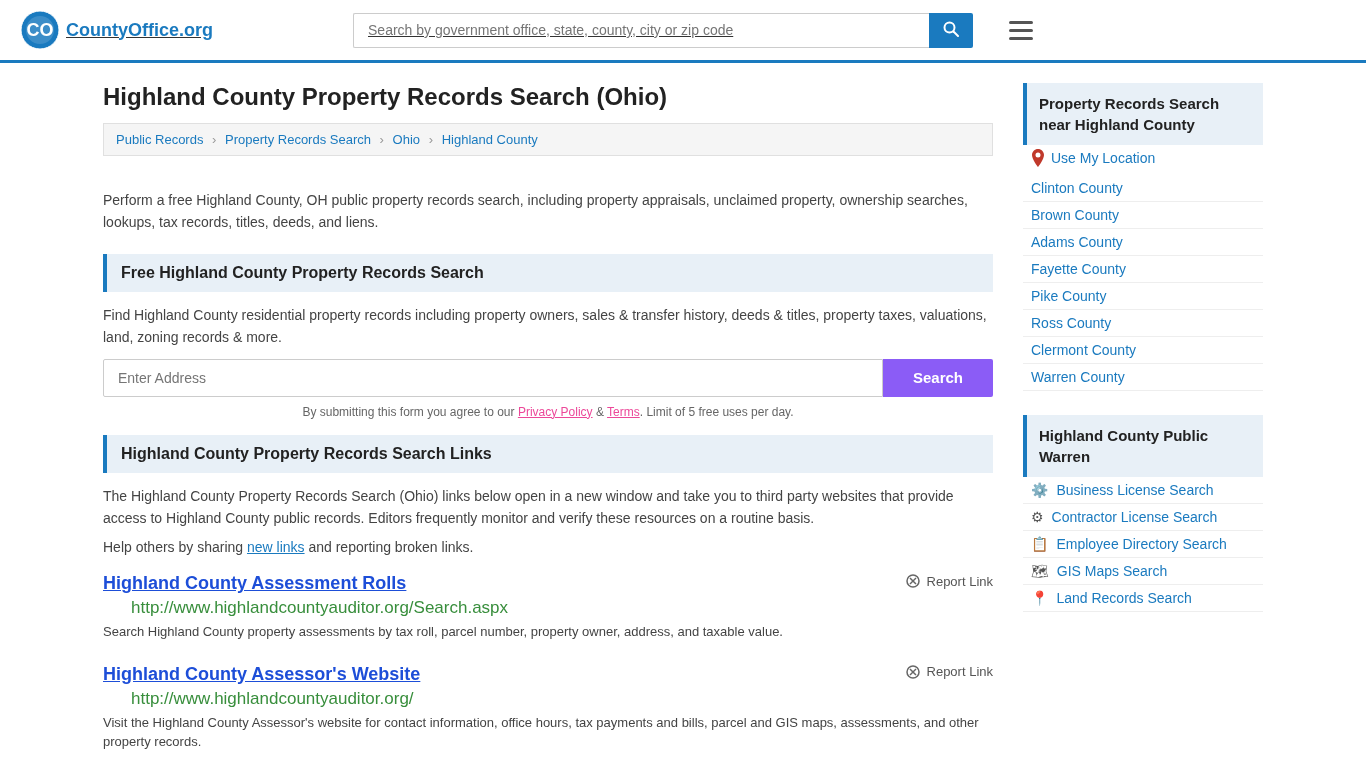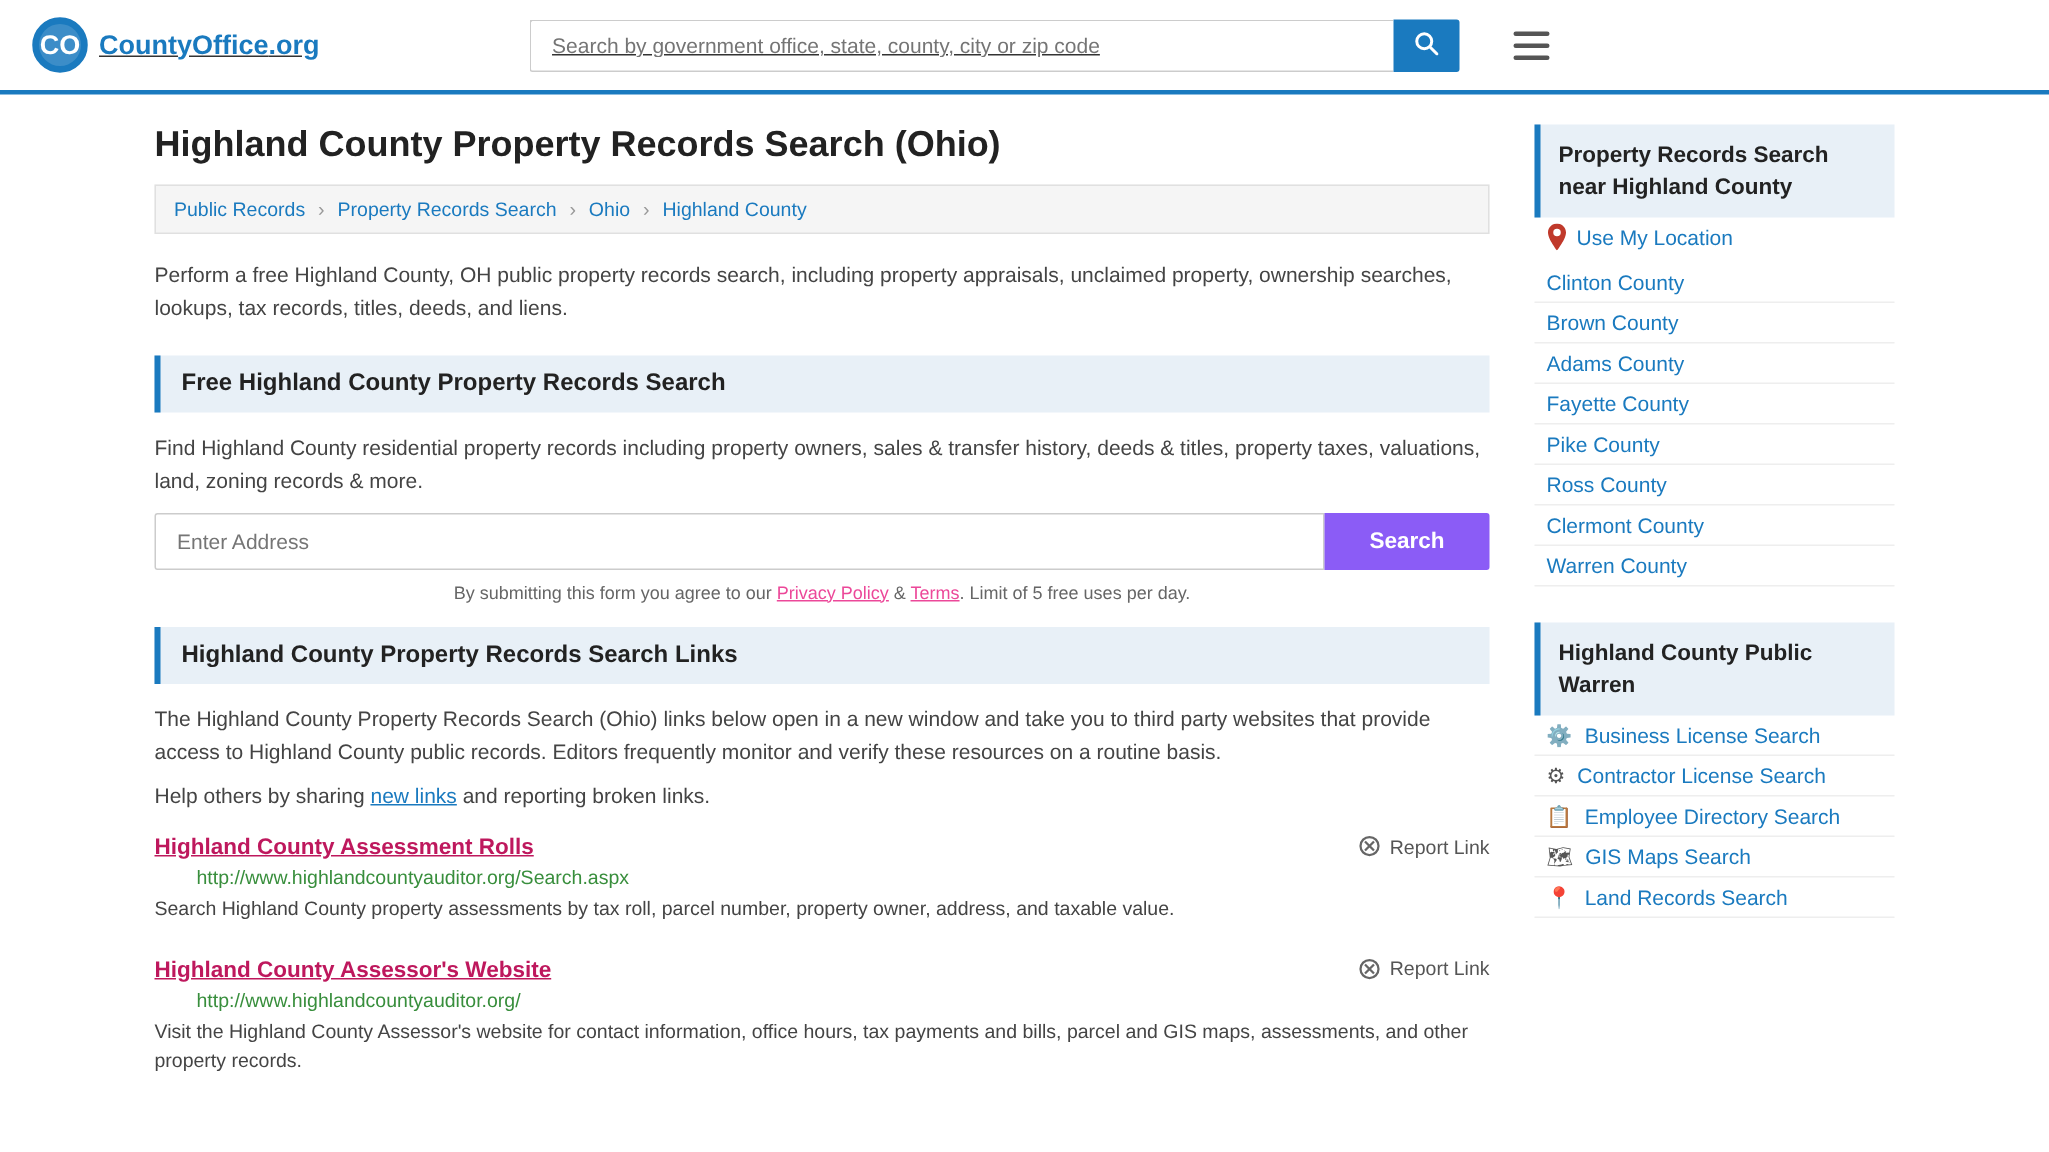--- a/index.html
+++ b/index.html
@@ -97,21 +97,21 @@
       color: #222;
       margin-bottom: 12px;
     }
 
     
     .breadcrumb {
       background: #f5f5f5;
       padding: 8px 12px;
       font-size: 13px;
       color: #666;
-      margin-bottom: 16px;
+      margin-bottom: 33px;
       border: 1px solid #e0e0e0;
     }
     .breadcrumb a { color: #1a7abf; text-decoration: none; }
     .breadcrumb-sep { margin: 0 5px; color: #999; }
 
     
     .intro-text {
       font-size: 14px;
       color: #444;
       margin-bottom: 20px;
@@ -178,38 +178,38 @@
     .record-link-item {
       margin-bottom: 22px;
     }
     .record-link-header {
       display: flex;
       justify-content: space-between;
       align-items: flex-start;
       margin-bottom: 4px;
     }
     .record-link-title {
-      font-size: 15px;
-      font-weight: bold;
-      color: #be185d;
+      font-size: 18px;
+      font-weight: bold;
+      color: #1d4ed8;
       text-decoration: underline;
       cursor: pointer;
     }
     .report-link-btn {
       display: flex;
       align-items: center;
       gap: 6px;
       font-size: 13px;
       color: #555;
       cursor: pointer;
       white-space: nowrap;
     }
     .record-url {
       color: #388e3c;
-      font-size: 13px;
+      font-size: 17px;
       margin-bottom: 4px;
       padding-left: 28px;
     }
     .record-desc {
       font-size: 13px;
       color: #444;
       line-height: 1.5;
     }
 
     

